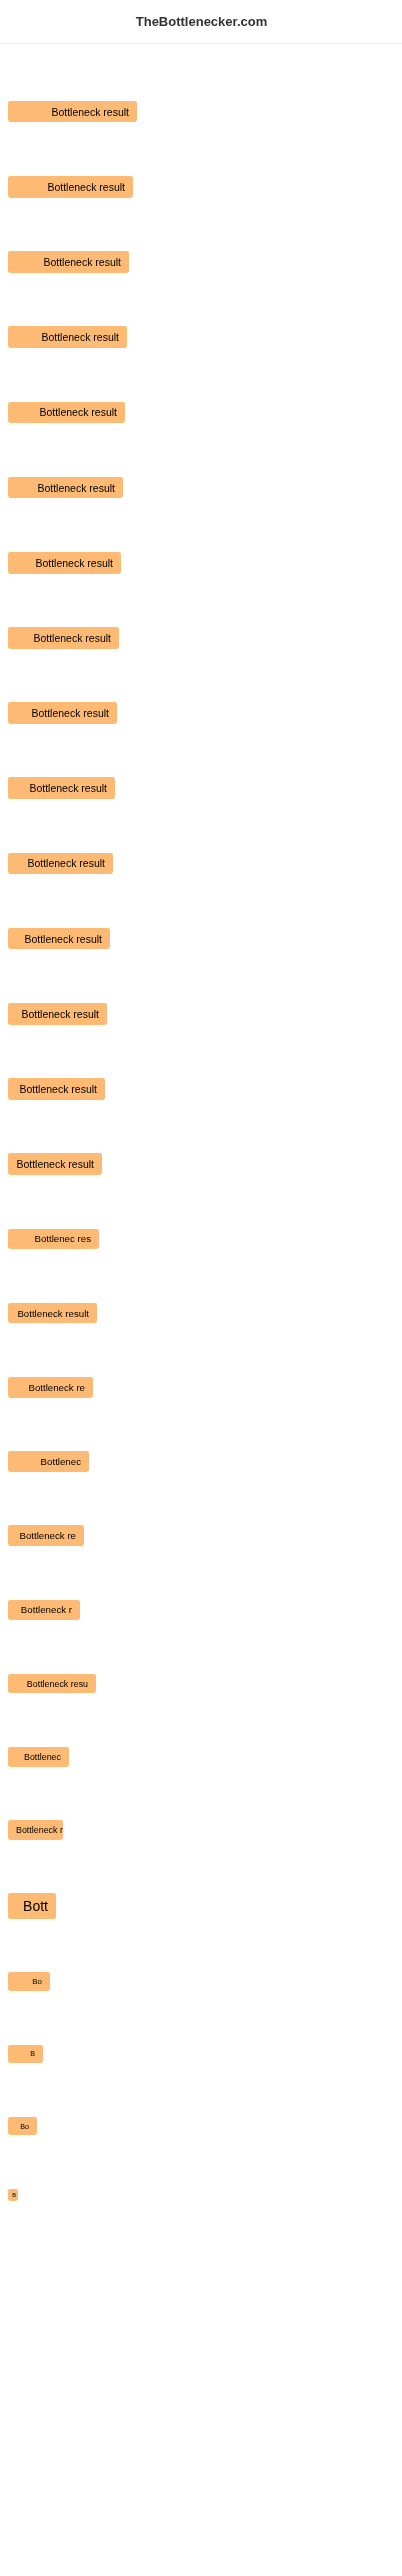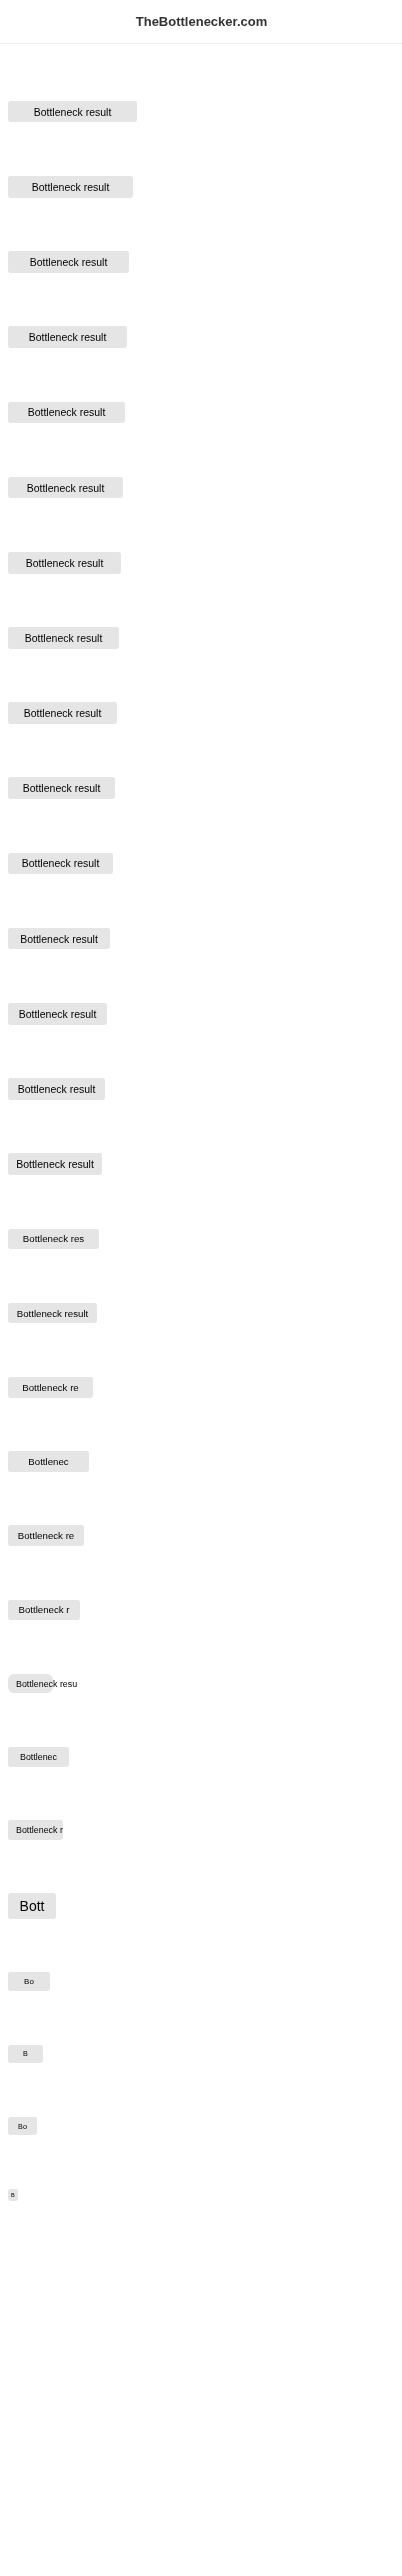--- a/index.html
+++ b/index.html
@@ -33,30 +33,30 @@
     }
 
     .button-row {
       display: flex;
       align-items: center;
       padding: 4.8px 8px;
       min-height: 40px;
     }
 
     .bottleneck-btn {
-      background-color: #e5e5e5;
+      background-color: #fdba74;
       color: #000;
       font-size: 10.5px;
       font-weight: normal;
       padding: 4.8px 8px;
       border: none;
       border-radius: 2.4px;
       cursor: pointer;
       white-space: nowrap;
-      text-align: center;
+      text-align: right;
       margin-top: 44px;
     }
 
     
     .btn-size-1 { width: 129px; font-size: 10.5px; }
     .btn-size-2 { width: 125px; font-size: 10.5px; }
     .btn-size-3 { width: 121px; font-size: 10.5px; }
     .btn-size-4 { width: 119px; font-size: 10.5px; }
     .btn-size-5 { width: 117px; font-size: 10.5px; }
     .btn-size-6 { width: 115px; font-size: 10.5px; }
@@ -68,21 +68,21 @@
     .btn-size-12 { width: 102px; font-size: 10.5px; }
     .btn-size-13 { width: 99px; font-size: 10.5px; }
     .btn-size-14 { width: 97px; font-size: 10.5px; }
     .btn-size-15 { width: 94px; font-size: 10.5px; }
     .btn-size-16 { width: 91px; font-size: 9.7px; }
     .btn-size-17 { width: 89px; font-size: 9.7px; }
     .btn-size-18 { width: 85px; font-size: 9.7px; }
     .btn-size-19 { width: 81px; font-size: 9.7px; }
     .btn-size-20 { width: 76px; font-size: 9.7px; }
     .btn-size-21 { width: 72px; font-size: 9.7px; }
-    .btn-size-22 { width: 45px; font-size: 8.9px; border-radius: 6px; }
+    .btn-size-22 { width: 88px; font-size: 8.9px; }
     .btn-size-23 { width: 61px; font-size: 8.9px; }
     .btn-size-24 { width: 55px; font-size: 8.9px; }
     .btn-size-25 { width: 48px; font-size: 14px; }
     .btn-size-26 { width: 42px; font-size: 8px; }
     .btn-size-27 { width: 35px; font-size: 7.2px; }
     .btn-size-28 { width: 29px; font-size: 7.2px; }
     .btn-size-32 { width: 40px; font-size: 8px; }
     .btn-size-33 { width: 9.7px; font-size: 5.6px; padding: 3.2px 1.6px; }
 
     .empty-section {
@@ -135,21 +135,21 @@
     <div class="button-row">
       <button class="bottleneck-btn btn-size-13">Bottleneck result</button>
     </div>
     <div class="button-row">
       <button class="bottleneck-btn btn-size-14">Bottleneck result</button>
     </div>
     <div class="button-row">
       <button class="bottleneck-btn btn-size-15">Bottleneck result</button>
     </div>
     <div class="button-row">
-      <button class="bottleneck-btn btn-size-16">Bottleneck res</button>
+      <button class="bottleneck-btn btn-size-16">Bottlenec res</button>
     </div>
     <div class="button-row">
       <button class="bottleneck-btn btn-size-17">Bottleneck result</button>
     </div>
     <div class="button-row">
       <button class="bottleneck-btn btn-size-18">Bottleneck re</button>
     </div>
     <div class="button-row">
       <button class="bottleneck-btn btn-size-19">Bottlenec</button>
     </div>

